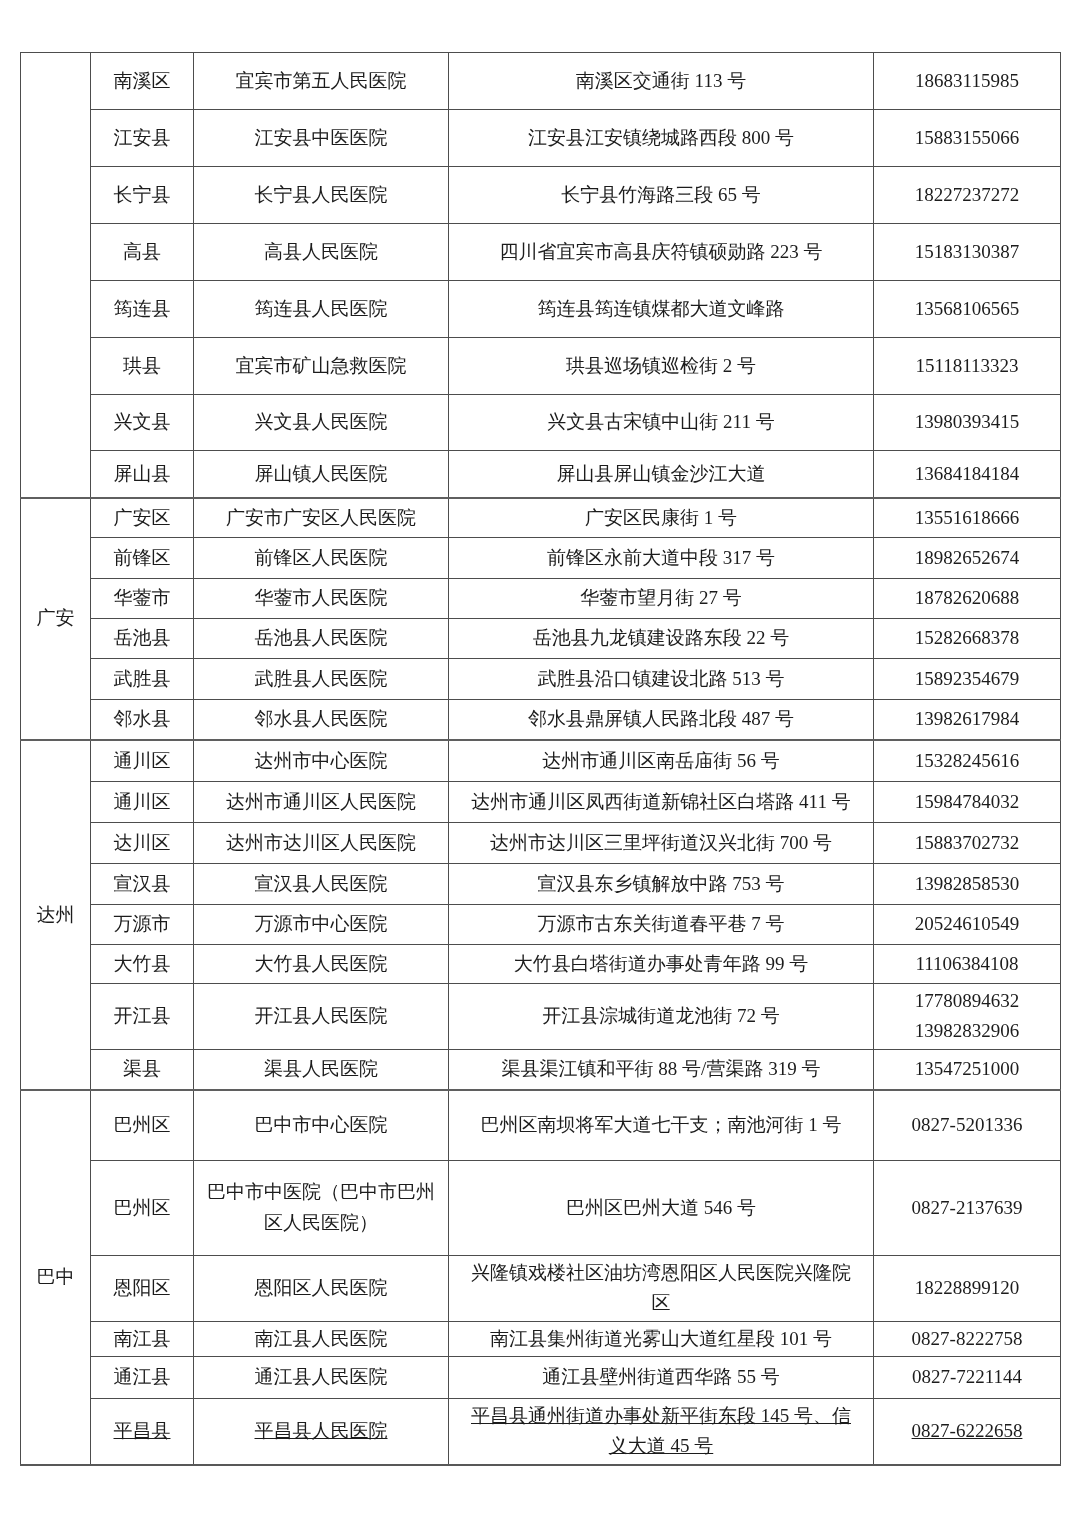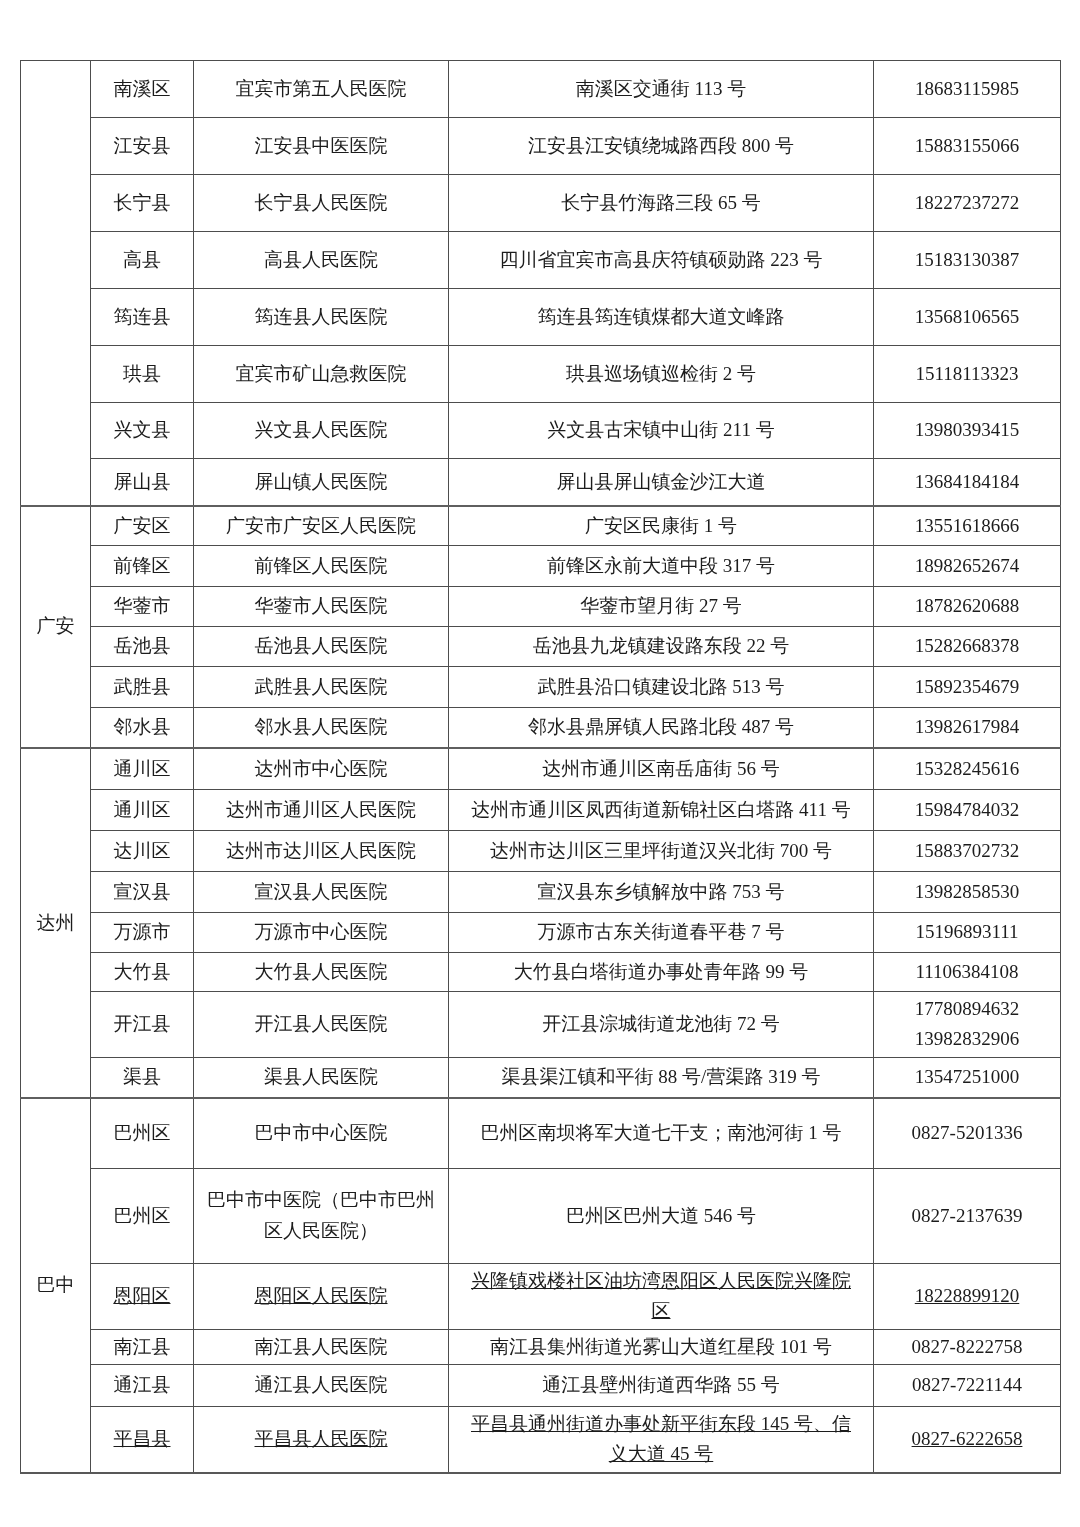--- a/index.html
+++ b/index.html
@@ -10,21 +10,21 @@
   body {
     position: relative;
     width: 1080px;
     height: 1527px;
     font-family: "Liberation Serif", "DejaVu Serif", serif;
     color: #1c1c1c;
   }
   table.doc-table {
     position: absolute;
     left: 20px;
-    top: 60px;
+    top: 52px;
     width: 1040px;
     border-collapse: collapse;
     table-layout: fixed;
     border: 1.5px solid #4d4d4d;
     border-bottom: 2.5px solid #585858;
   }
   td {
     border: 1.5px solid #4d4d4d;
     text-align: center;
     vertical-align: middle;
@@ -197,21 +197,21 @@
         <td class="address-cell">宣汉县东乡镇解放中路 753 号</td>
         <td class="phone-cell">
           <div>13982858530</div>
         </td>
       </tr>
       <tr style="height: 40px;">
         <td class="district-cell">万源市</td>
         <td class="hospital-cell">万源市中心医院</td>
         <td class="address-cell">万源市古东关街道春平巷 7 号</td>
         <td class="phone-cell">
-          <div>15196893111</div>
+          <div>20524610549</div>
         </td>
       </tr>
       <tr style="height: 39px;">
         <td class="district-cell">大竹县</td>
         <td class="hospital-cell">大竹县人民医院</td>
         <td class="address-cell">大竹县白塔街道办事处青年路 99 号</td>
         <td class="phone-cell">
           <div>11106384108</div>
         </td>
       </tr>
@@ -242,21 +242,21 @@
         </td>
       </tr>
       <tr style="height: 95px;">
         <td class="district-cell">巴州区</td>
         <td class="hospital-cell">巴中市中医院（巴中市巴州区人民医院）</td>
         <td class="address-cell">巴州区巴州大道 546 号</td>
         <td class="phone-cell">
           <div>0827-2137639</div>
         </td>
       </tr>
-      <tr style="height: 60px; text-decoration: underline;">
+      <tr style="height: 60px;">
         <td class="district-cell">恩阳区</td>
         <td class="hospital-cell">恩阳区人民医院</td>
         <td class="address-cell">兴隆镇戏楼社区油坊湾恩阳区人民医院兴隆院区</td>
         <td class="phone-cell">
           <div>18228899120</div>
         </td>
       </tr>
       <tr style="height: 35px;">
         <td class="district-cell">南江县</td>
         <td class="hospital-cell">南江县人民医院</td>

